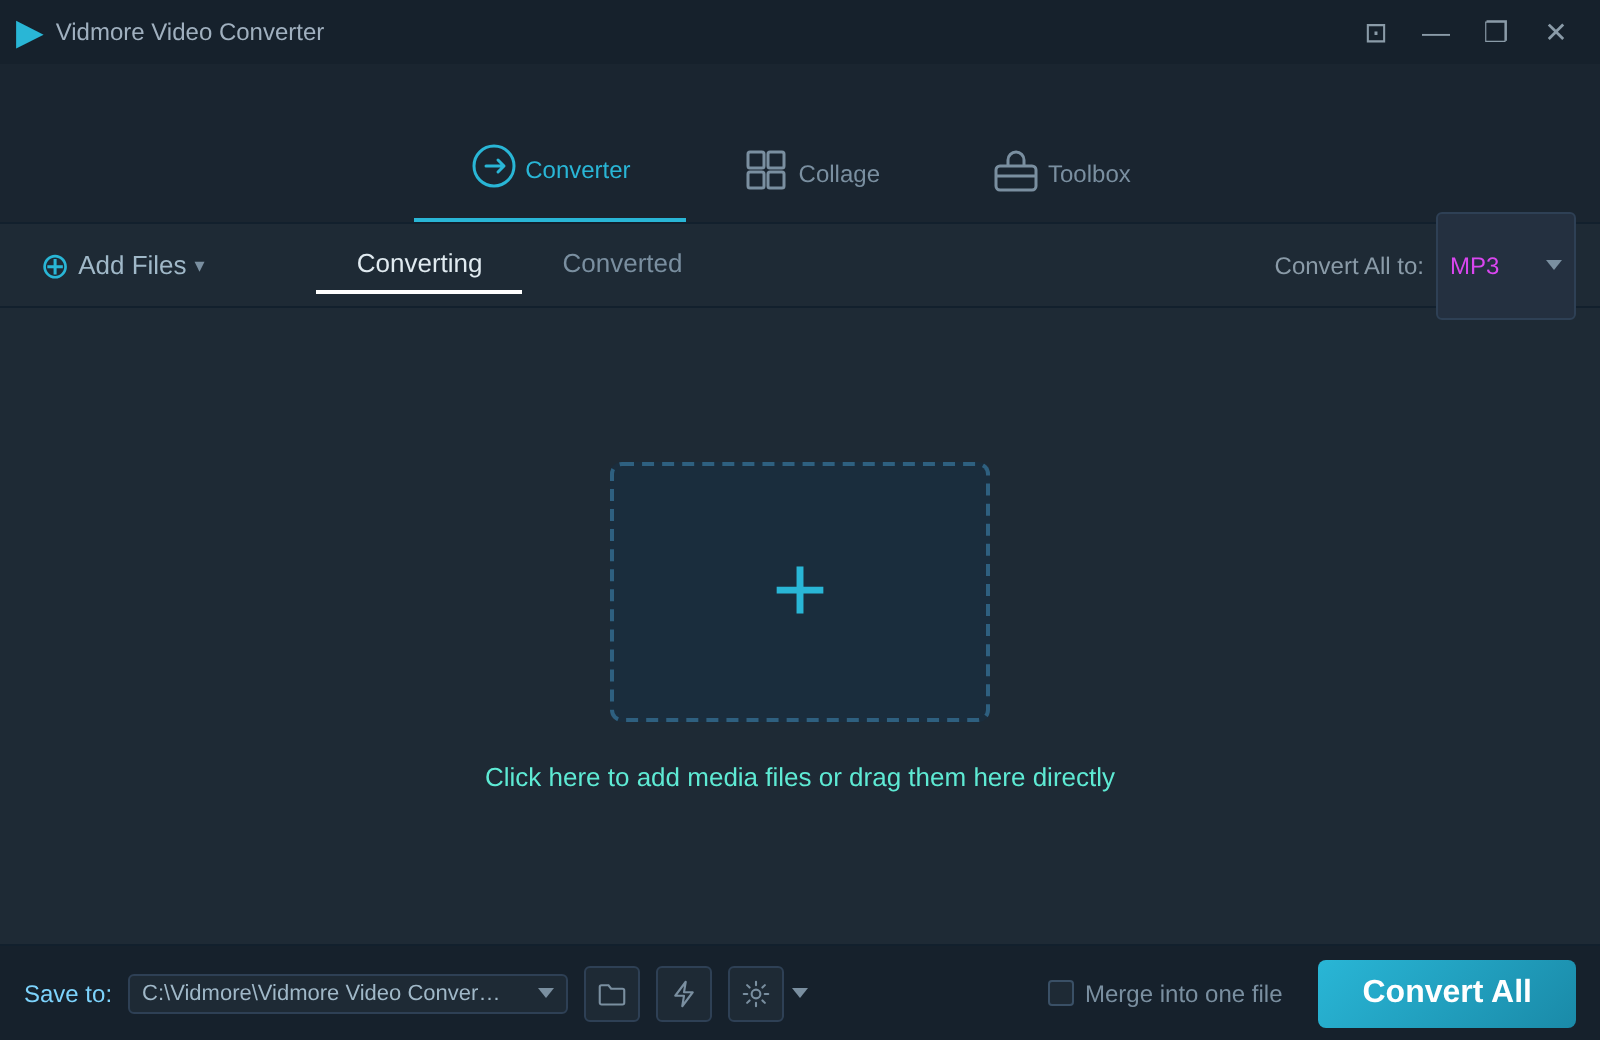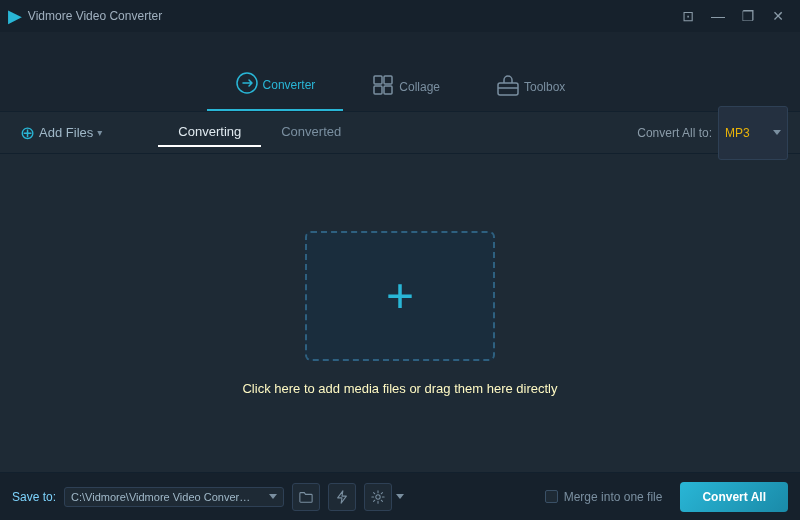--- a/index.html
+++ b/index.html
@@ -125,21 +125,21 @@
       display: flex;
       align-items: center;
       margin-left: auto;
       gap: 6px;
       font-size: 12px;
       color: #8a9ba8;
     }
     #format-select {
       background: #243040;
       border: 1px solid #2e4055;
-      color: #eab308;
+      color: #d946ef;
       font-size: 12px;
       padding: 19px 6px;
       border-radius: 3px;
       cursor: pointer;
       display: flex;
       align-items: center;
       gap: 4px;
       min-width: 70px;
       justify-content: space-between;
     }
@@ -169,21 +169,21 @@
     }
     #plus-symbol {
       color: #29b6d6;
       font-size: 48px;
       font-weight: 200;
       line-height: 1;
     }
 
     #drop-hint {
       font-size: 13px;
-      color: #fef9c3;
+      color: #5eead4;
       text-align: right;
     }
 
     
     #bottom-bar {
       position: absolute;
       bottom: 0;
       left: 0;
       right: 0;
       height: 48px;
@@ -240,21 +240,21 @@
       background: #1e2a35;
       cursor: pointer;
       appearance: none;
       border-radius: 2px;
     }
 
     #convert-all-btn {
       background: linear-gradient(135deg, #29b6d6, #1a8aa8);
       border: none;
       color: #fff;
-      font-size: 12px;
+      font-size: 16px;
       font-weight: 600;
       padding: 8px 22px;
       border-radius: 4px;
       cursor: pointer;
       margin-left: 10px;
       white-space: nowrap;
     }
 
     .caret-down {
       display: inline-block;

